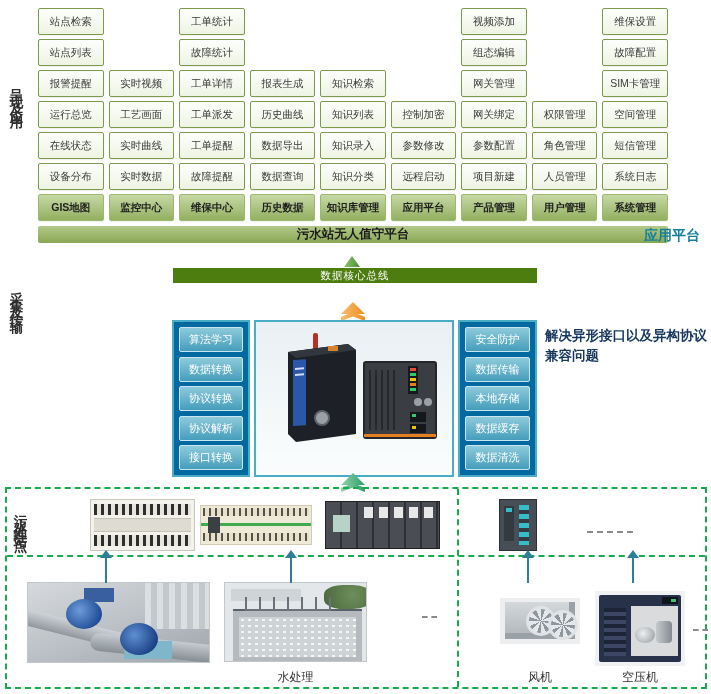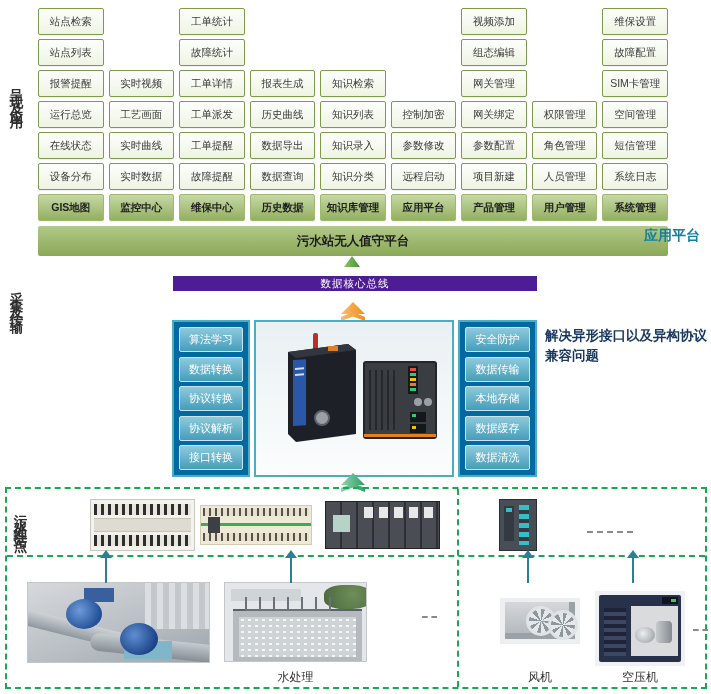--- a/index.html
+++ b/index.html
@@ -18,30 +18,30 @@
           gap:4px 5px; }
   .gcell { border:1px solid #7d9a4a; background:linear-gradient(#fdfefc,#eef4e3);
            display:flex; align-items:center; justify-content:center;
            font-size:10.5px; color:#3b3b3b; border-radius:2px; white-space:nowrap;
            box-shadow:0 1px 1px rgba(0,0,0,.06); }
   .gcell.e { visibility:hidden; }
   .gcell.hdr { background:linear-gradient(#c6d8a5,#93b060); border-color:#9eb86e;
                font-weight:bold; color:#1f1f1f; }
 
   
-  .platform { position:absolute; left:38px; top:226px; width:630px; height:30px;
+  .platform { position:absolute; left:38px; top:226px; width:630px; height:17px;
               background:linear-gradient(#b2c989,#8aa855); border-radius:2px;
               display:flex; align-items:center; justify-content:center;
               font-size:12.5px; font-weight:bold; color:#1b1b1b; }
   .app-tag { position:absolute; left:644px; top:227px; font-size:14px; font-weight:bold; color:#15809c; }
 
   
-  .bus { position:absolute; left:173px; width:364px; height:15px; background:#4c1d95;
+  .bus { position:absolute; left:173px; width:364px; height:15px; background:#4d7c0f;
          color:#fff; font-size:10.5px; letter-spacing:1px;
-         display:flex; align-items:center; justify-content:center;margin-top:8px; }
+         display:flex; align-items:center; justify-content:center; }
   #bus1 { top:268px; } #bus2 { top:287px; }
 
   
   .tri-green { position:absolute; left:344px; top:256px; width:16px; height:11px;
                background:linear-gradient(90deg,#8cc564,#47903a);
                clip-path:polygon(50% 0,100% 100%,0 100%); }
   .chev-stack { position:absolute; width:24px; }
   #arrow-orange { left:341px; top:302px; }
   #arrow-green2 { left:341px; top:473px; }
   .chev-head { height:12px; clip-path:polygon(50% 0,100% 100%,0 100%); }

